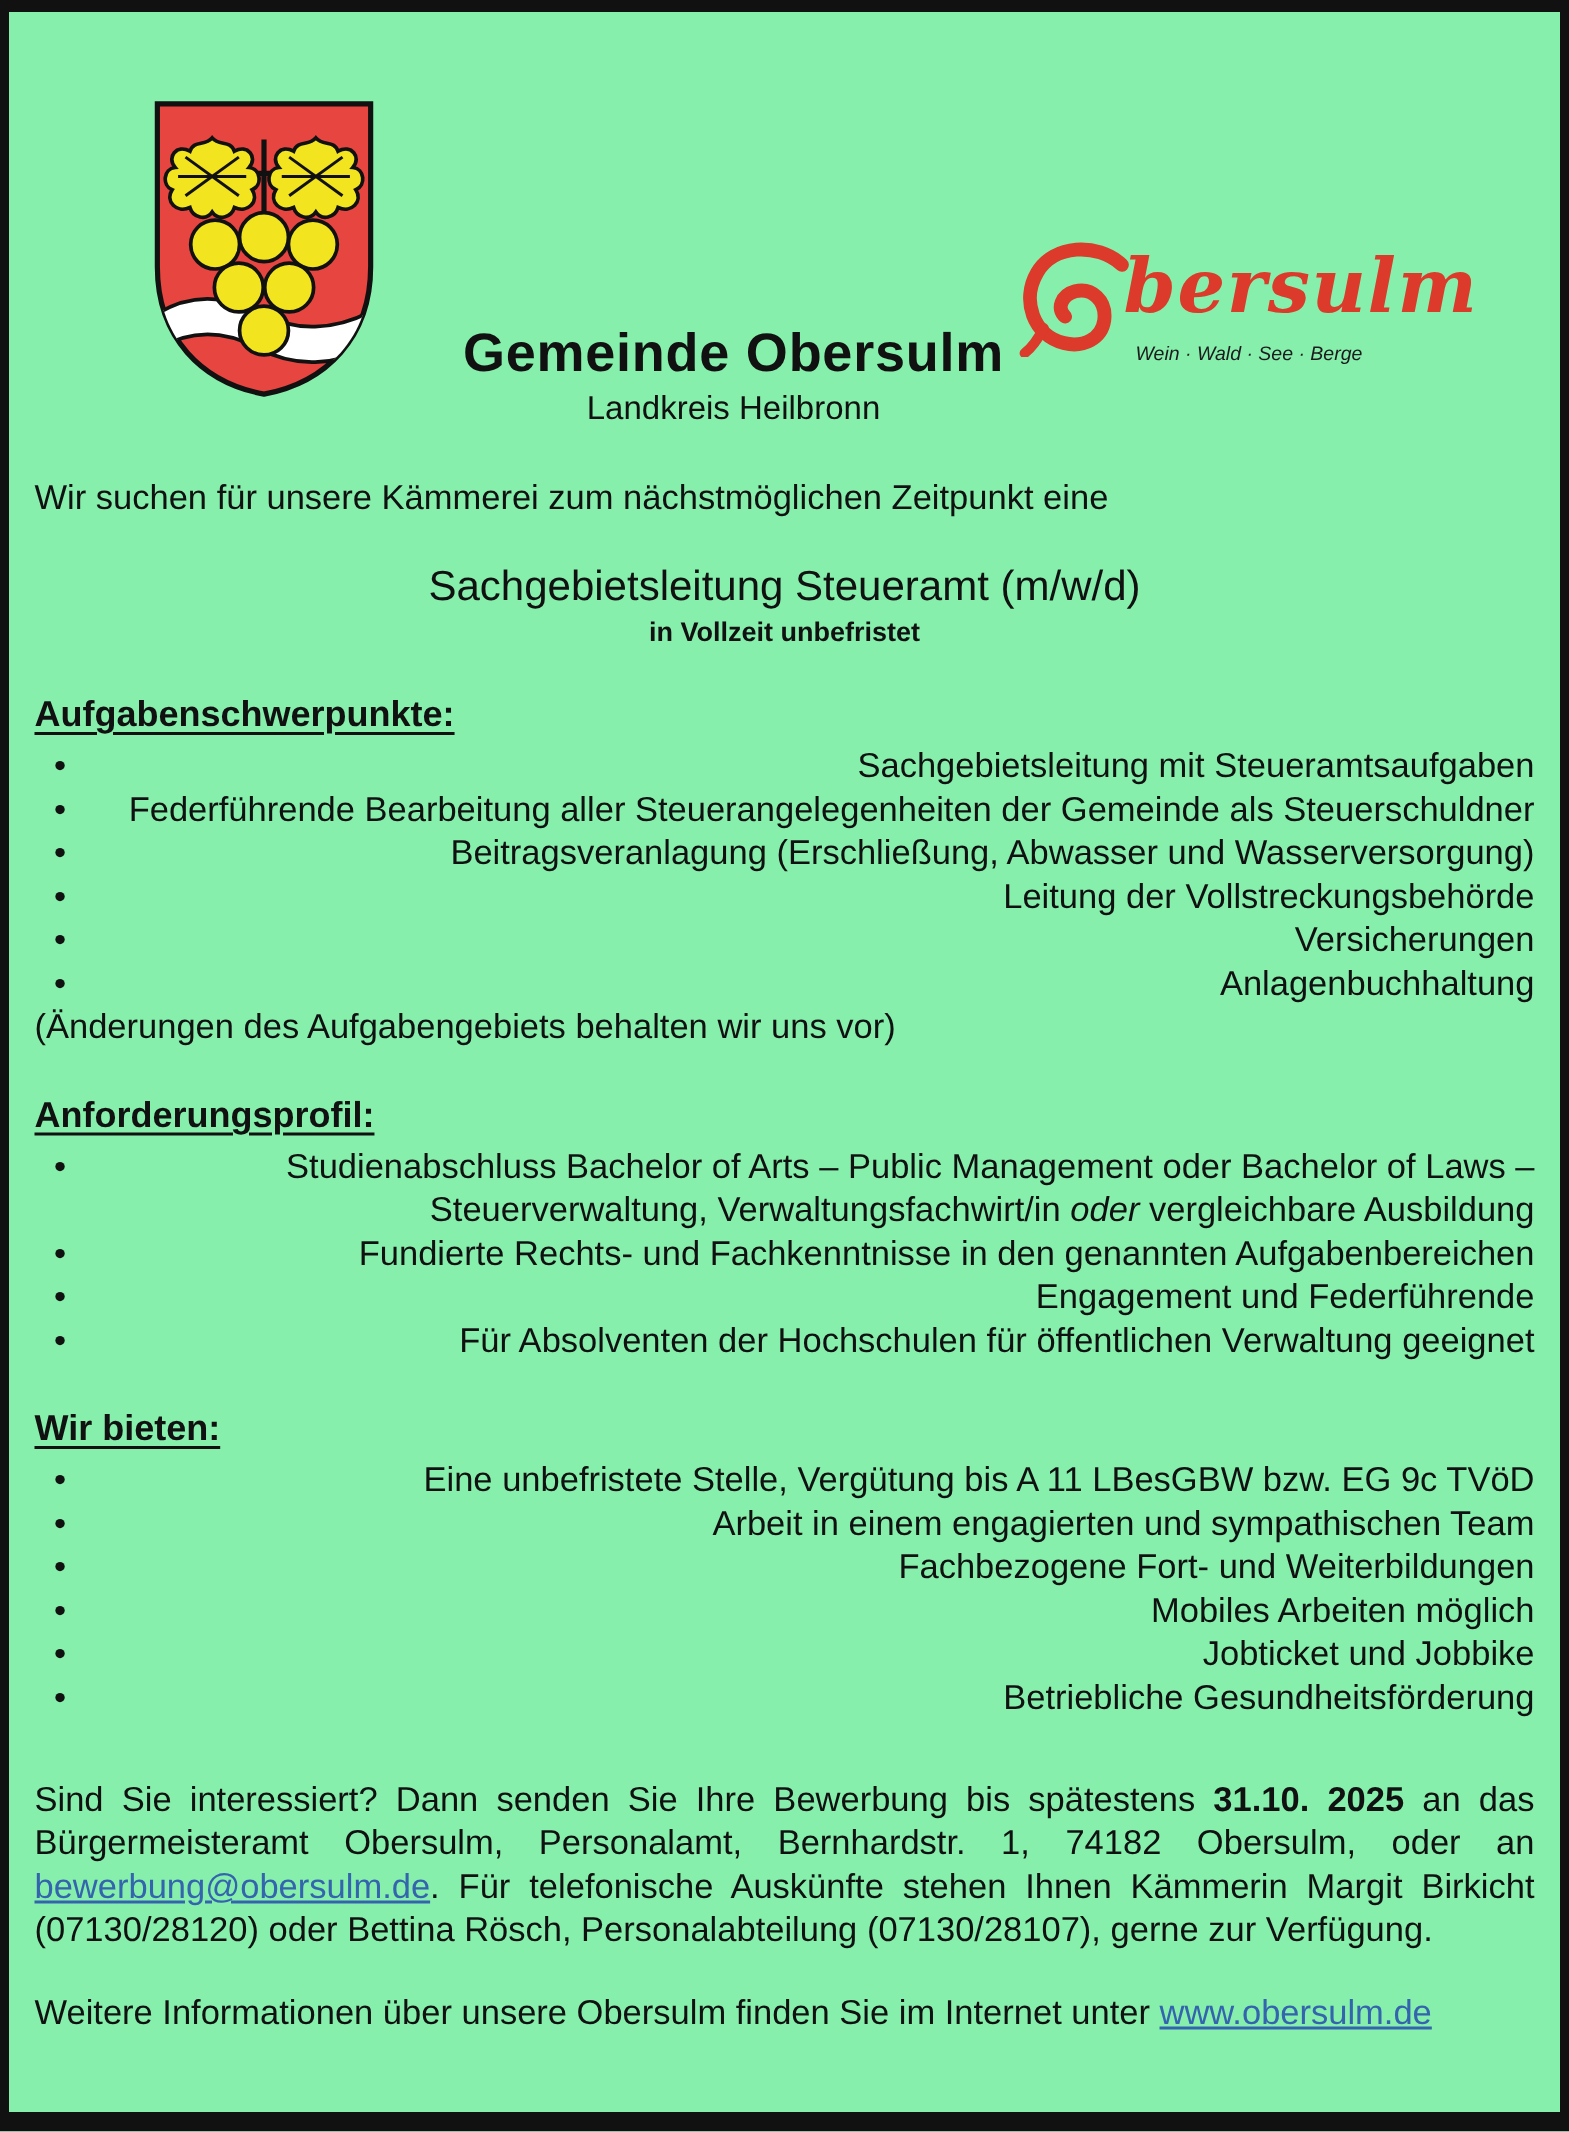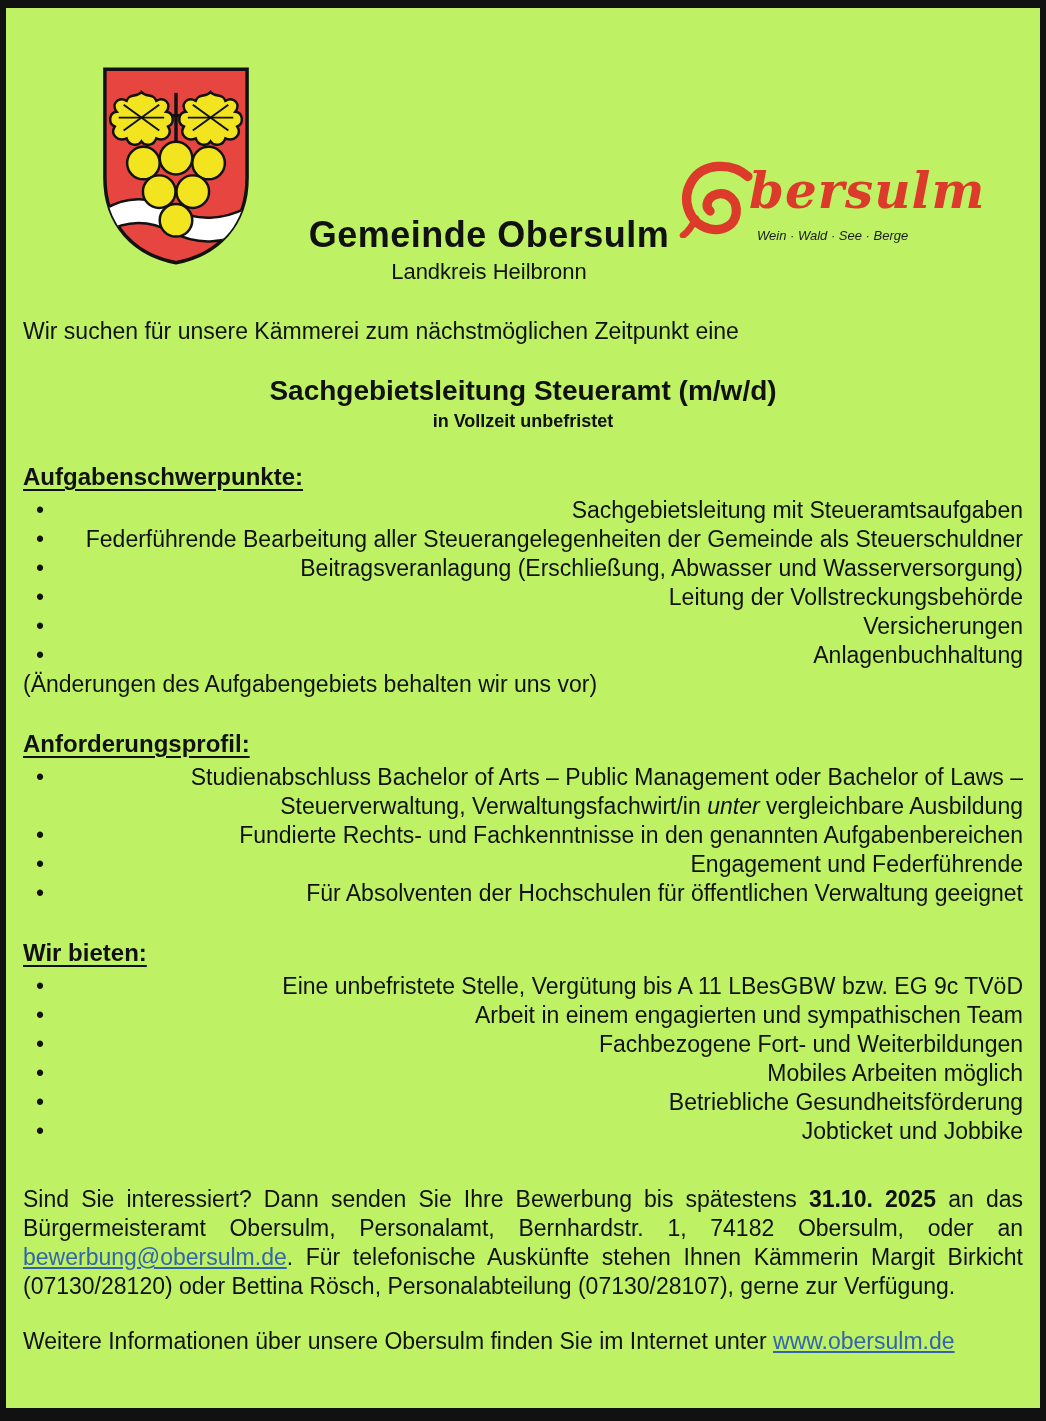--- a/index.html
+++ b/index.html
@@ -1,21 +1,21 @@
 <!DOCTYPE html>
 <html><head>
 <meta charset="utf-8">
 <title>Stellenanzeige Gemeinde Obersulm</title>
 <style>
   html,body { margin:0; padding:0; background:#ffffff; }
   .page {
     width:1046px; height:1421px; box-sizing:border-box;
     border-style:solid; border-color:#111;
     border-width:8px 6px 13px 6px;
-    background:#bef264; overflow:hidden;
+    background:#86efac; overflow:hidden;
     font-family:"Liberation Sans", sans-serif; color:#111;
   }
   .content { padding:0 17px; position:relative; }
 
   
   .header { position:relative; height:296px; }
   .crest  { position:absolute; left:74px; top:52px; }
   .header-titles { position:absolute; left:236px; top:206px; width:460px; text-align:center; }
   .municipality { font-size:36px; font-weight:bold; letter-spacing:0.5px; }
   .district { font-size:22px; margin-top:3px; }
@@ -26,21 +26,21 @@
     font-family:"DejaVu Serif", serif; font-style:italic; font-weight:bold;
     color:#dc3a2a; font-size:50px; line-height:66px; margin-left:-16px; letter-spacing:1px;
   }
   .logo-tagline {
     font-family:Liberation Sans, sans-serif; font-style:italic;
     font-size:13px; color:#1c1c1c; margin-top:-10px; margin-left:80px; white-space:nowrap;
   }
 
   
   .intro { margin:14px 0 0 0; font-size:23px; }
-  .job-title { margin:30px 0 0 0; text-align:center; font-size:28px; font-weight:bold; }
+  .job-title { margin:30px 0 0 0; text-align:center; font-size:28px; font-weight:normal; }
   .job-subtitle { text-align:center; font-size:18px; font-weight:bold; margin-top:4px; }
   h2.section {
     font-size:24px; font-weight:bold; margin:31px 0 0 0;
     text-decoration:underline; text-decoration-thickness:2px; text-underline-offset:4px;
   }
   ul.bullets { list-style:none; margin:5px 0 0 0; padding:0;text-align:right; }
   ul.bullets li { position:relative; padding-left:40px; font-size:23px; line-height:29px; }
   ul.bullets li::before { content:"•"; position:absolute; left:13px; top:0; }
   .note { margin:0; font-size:23px; line-height:29px; }
   .closing { margin:39px 0 0 0; font-size:23px; line-height:29px; text-align:justify; }
@@ -115,34 +115,34 @@
       <li>Federführende Bearbeitung aller Steuerangelegenheiten der Gemeinde als Steuerschuldner</li>
       <li>Beitragsveranlagung (Erschließung, Abwasser und Wasserversorgung)</li>
       <li>Leitung der Vollstreckungsbehörde</li>
       <li>Versicherungen</li>
       <li>Anlagenbuchhaltung</li>
     </ul>
     <p class="note">(Änderungen des Aufgabengebiets behalten wir uns vor)</p>
 
     <h2 class="section">Anforderungsprofil:</h2>
     <ul class="bullets">
-      <li><span>Studienabschluss Bachelor of Arts – Public Management oder Bachelor of Laws – Steuerverwaltung, Verwaltungsfachwirt/in </span><em>unter</em><span> vergleichbare Ausbildung</span></li>
+      <li><span>Studienabschluss Bachelor of Arts – Public Management oder Bachelor of Laws – Steuerverwaltung, Verwaltungsfachwirt/in </span><em>oder</em><span> vergleichbare Ausbildung</span></li>
       <li>Fundierte Rechts- und Fachkenntnisse in den genannten Aufgabenbereichen</li>
       <li>Engagement und Federführende</li>
       <li>Für Absolventen der Hochschulen für öffentlichen Verwaltung geeignet</li>
     </ul>
 
     <h2 class="section">Wir bieten:</h2>
     <ul class="bullets">
       <li>Eine unbefristete Stelle, Vergütung bis A 11 LBesGBW bzw. EG 9c TVöD</li>
       <li>Arbeit in einem engagierten und sympathischen Team</li>
       <li>Fachbezogene Fort- und Weiterbildungen</li>
       <li>Mobiles Arbeiten möglich</li>
+      <li>Jobticket und Jobbike</li>
       <li>Betriebliche Gesundheitsförderung</li>
-      <li>Jobticket und Jobbike</li>
     </ul>
 
     <p class="closing"><span>Sind Sie interessiert? Dann senden Sie Ihre Bewerbung bis spätestens </span><strong>31.10. 2025</strong><span> an das Bürgermeisteramt Obersulm, Personalamt, Bernhardstr. 1, 74182 Obersulm, oder an </span><a class="link">bewerbung@obersulm.de</a><span>. Für telefonische Auskünfte stehen Ihnen Kämmerin Margit Birkicht (07130/28120) oder Bettina Rösch, Personalabteilung (07130/28107), gerne zur Verfügung.</span></p>
 
     <p class="footer-line"><span>Weitere Informationen über unsere Obersulm finden Sie im Internet unter </span><a class="link">www.obersulm.de</a></p>
 
   </div>
 </div>
 
 </body></html>

